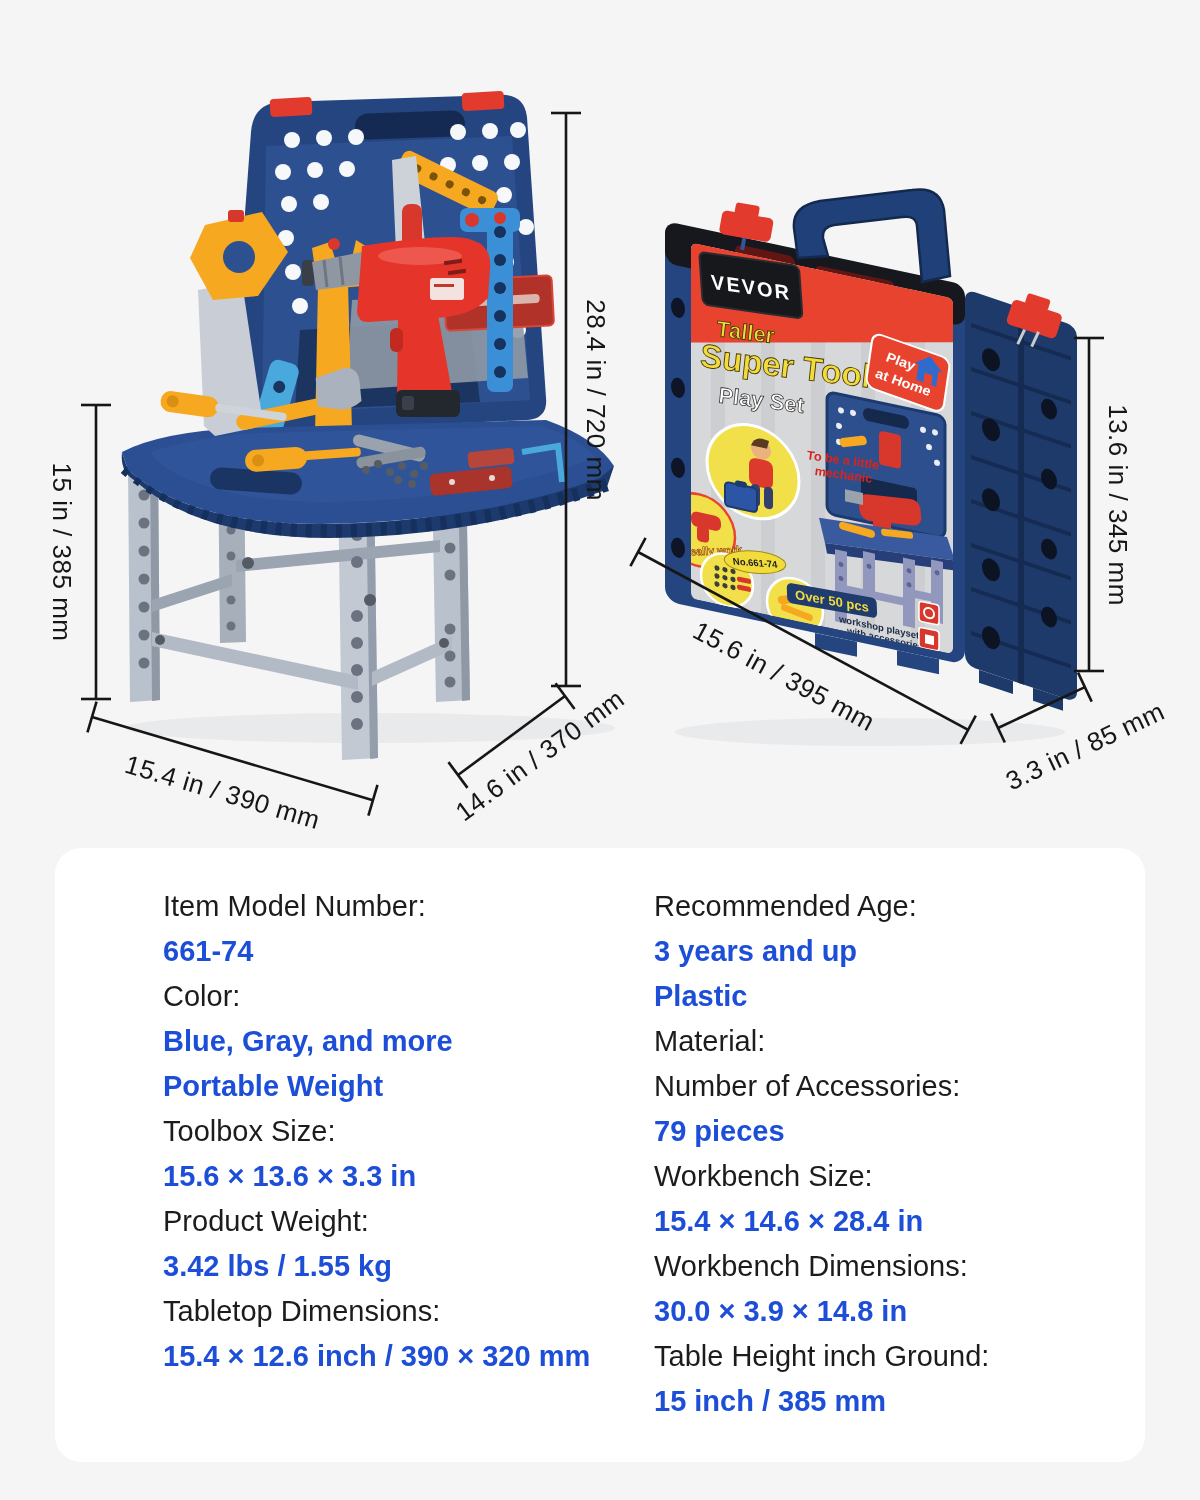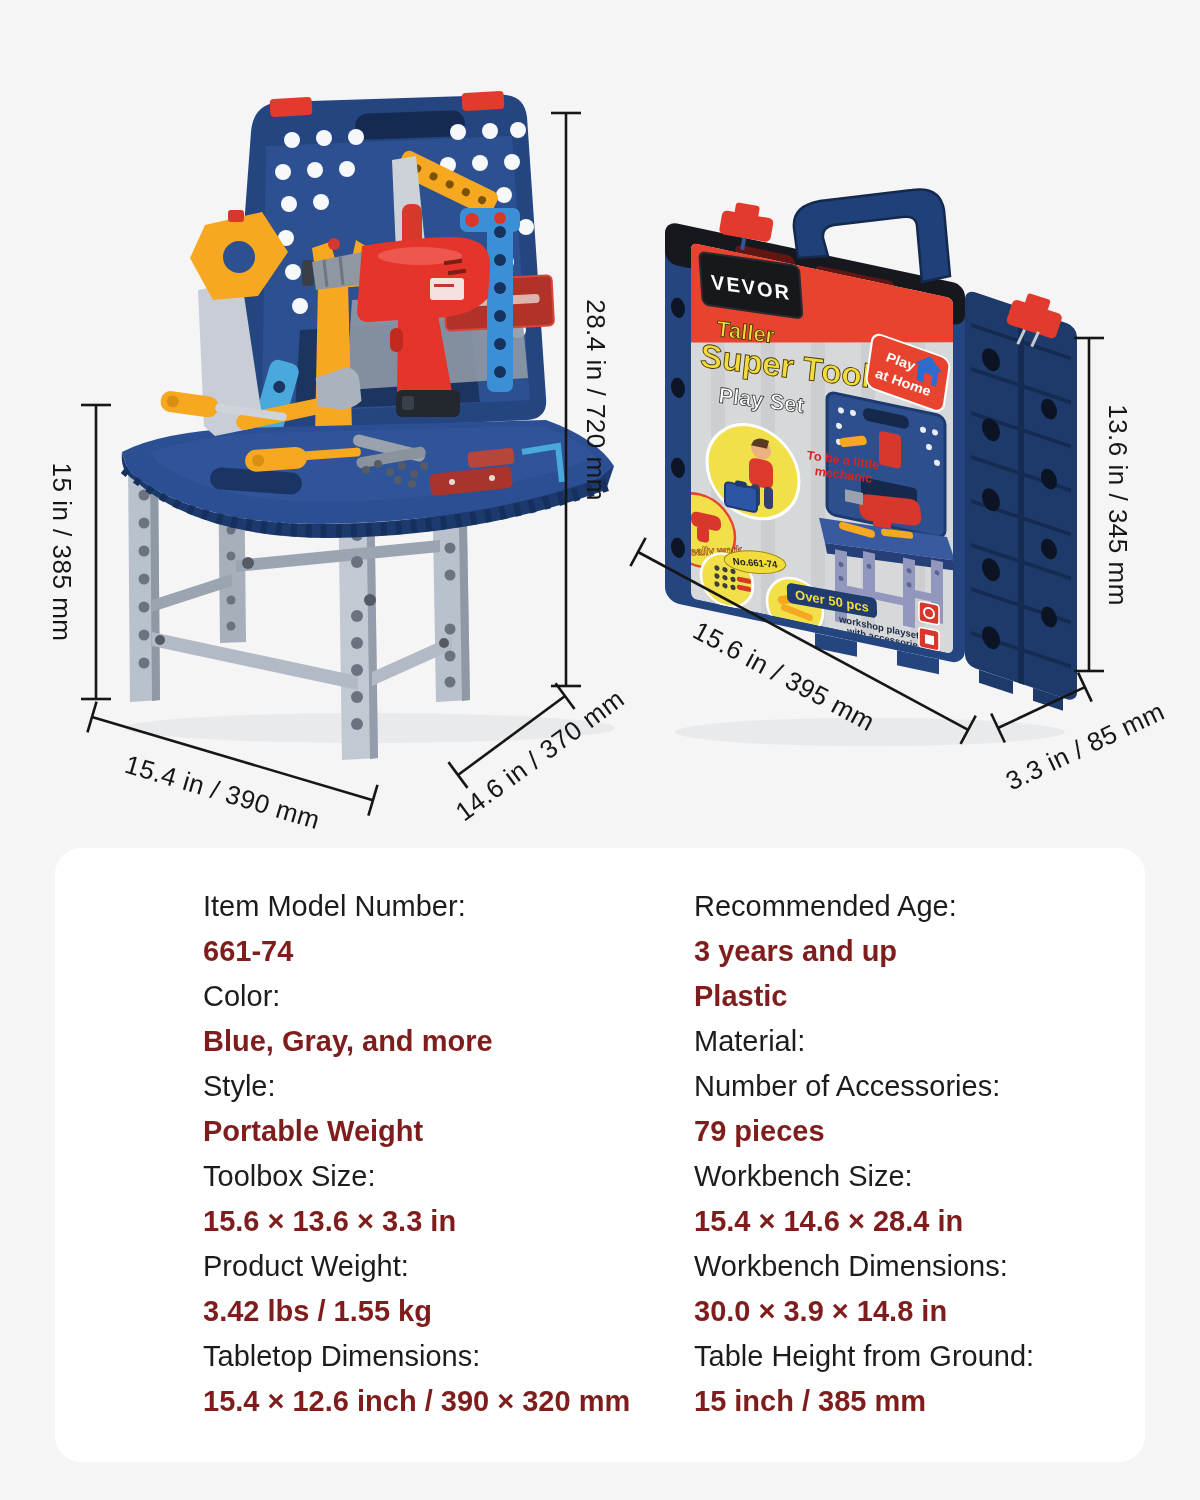--- a/index.html
+++ b/index.html
@@ -14,24 +14,24 @@
   .dim-line{stroke:#161616;stroke-width:2.6;fill:none;}
   .dim-text{
     font-family:"Liberation Sans",sans-serif;
     font-size:26px;font-weight:500;fill:#161616;letter-spacing:.5px;
   }
   .spec-card{
     position:absolute;left:55px;top:848px;width:1090px;height:614px;
     background:#ffffff;border-radius:26px;
     box-sizing:border-box;display:flex;padding:36px 0 0 108px;
   }
-  .spec-col{width:515px;margin-left:40px;}
+  .spec-col{width:515px;}
   .spec-line{font-size:29px;line-height:45px;white-space:nowrap;}
   .spec-label{color:#1c1c1e;font-weight:400;}
-  .spec-value{color:#7f1d1d;font-weight:700;}
+  .spec-value{color:#1d4ed8;font-weight:700;}
   .lbl-yellow{fill:#f2dc3c;stroke:#4a3a08;stroke-width:.9;font-weight:bold;font-style:italic;}
   .lbl-white{fill:#ffffff;stroke:#3a3a3a;stroke-width:.8;font-weight:bold;font-style:italic;}
 </style>
 </head>
 <body>
 
 <div class="hero">
 <svg width="1200" height="850" viewBox="0 0 1200 850">
 
   <g>
@@ -491,36 +491,35 @@
   </g>
 </svg>
 </div>
 
 <section class="spec-card">
   <div class="spec-col">
     <div class="spec-line spec-label">Item Model Number:</div>
     <div class="spec-line spec-value">661-74</div>
     <div class="spec-line spec-label">Color:</div>
     <div class="spec-line spec-value">Blue, Gray, and more</div>
-    <div class="spec-line spec-label">Style:</div>
     <div class="spec-line spec-value">Portable Weight</div>
     <div class="spec-line spec-label">Toolbox Size:</div>
     <div class="spec-line spec-value">15.6 × 13.6 × 3.3 in</div>
     <div class="spec-line spec-label">Product Weight:</div>
     <div class="spec-line spec-value">3.42 lbs / 1.55 kg</div>
     <div class="spec-line spec-label">Tabletop Dimensions:</div>
     <div class="spec-line spec-value">15.4 × 12.6 inch / 390 × 320 mm</div>
   </div>
   <div class="spec-col">
     <div class="spec-line spec-label">Recommended Age:</div>
     <div class="spec-line spec-value">3 years and up</div>
     <div class="spec-line spec-value">Plastic</div>
     <div class="spec-line spec-label">Material:</div>
     <div class="spec-line spec-label">Number of Accessories:</div>
     <div class="spec-line spec-value">79 pieces</div>
     <div class="spec-line spec-label">Workbench Size:</div>
     <div class="spec-line spec-value">15.4 × 14.6 × 28.4 in</div>
     <div class="spec-line spec-label">Workbench Dimensions:</div>
     <div class="spec-line spec-value">30.0 × 3.9 × 14.8 in</div>
-    <div class="spec-line spec-label">Table Height from Ground:</div>
+    <div class="spec-line spec-label">Table Height inch Ground:</div>
     <div class="spec-line spec-value">15 inch / 385 mm</div>
   </div>
 </section>
 
 </body></html>

